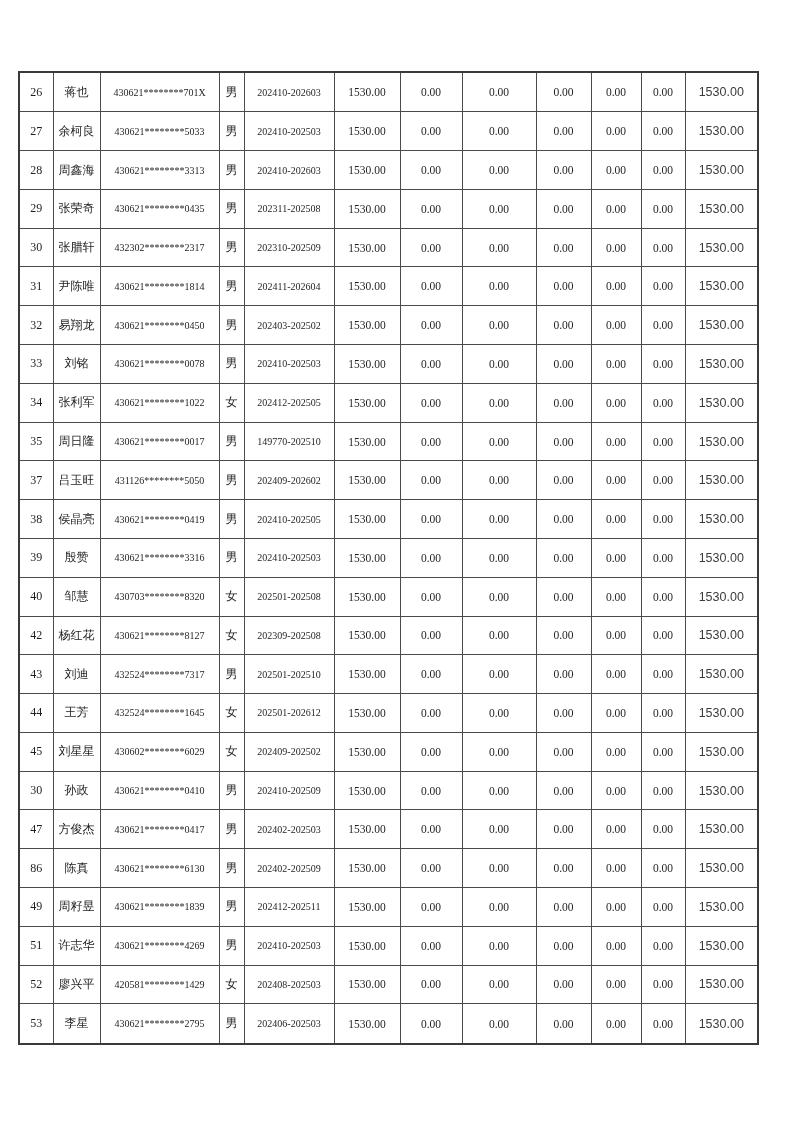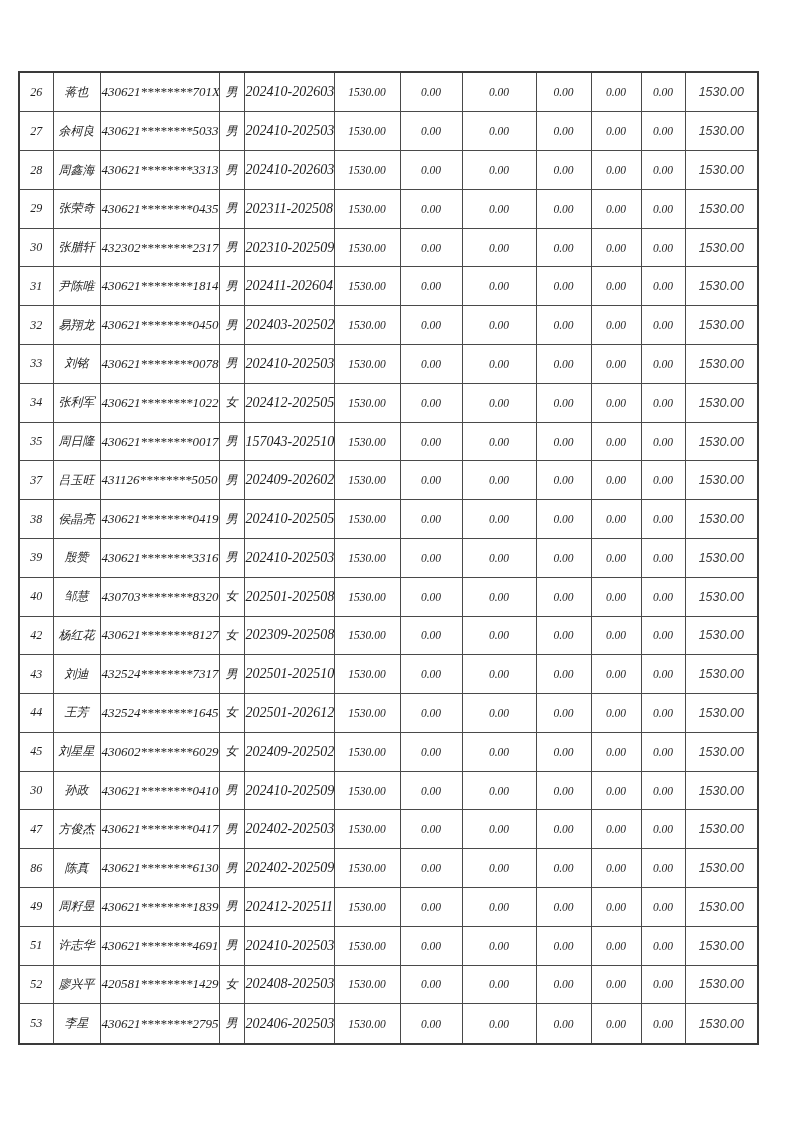--- a/index.html
+++ b/index.html
@@ -6,21 +6,20 @@
     margin: 0;
     padding: 0;
     background: #ffffff;
   }
   .sheet {
     position: relative;
     width: 793px;
     height: 1122px;
     background: #ffffff;
     overflow: hidden;
-    font-style: italic;
   }
   table.grid {
     position: absolute;
     left: 18px;
     top: 71px;
     width: 739px;
     height: 974px;
     border-collapse: collapse;
     table-layout: fixed;
     font-family: "Liberation Serif", "DejaVu Serif", serif;
@@ -30,22 +29,22 @@
   }
   table.grid td {
     border: 1px solid #4a4a4a;
     text-align: center;
     vertical-align: middle;
     padding: 0 1px;
     overflow: hidden;
     white-space: nowrap;
   }
   
-  td.col-id-number   { font-size: 13px; letter-spacing: 0; }
-  td.col-period      { font-size: 14px; }
+  td.col-id-number   { font-size: 10px; letter-spacing: 0; }
+  td.col-period      { font-size: 10px; }
   td.col-amount-1, td.col-amount-2, td.col-amount-3,
   td.col-amount-4, td.col-amount-5, td.col-amount-6 {
     font-size: 11.5px;
     word-spacing: 1px;
   }
   td.col-amount-total {
     font-family: "Liberation Sans", "DejaVu Sans", sans-serif;
     font-size: 12.5px;
     color: #3c3c3c;
   }
@@ -194,21 +193,21 @@
           <td class="col-amount-4">0.00</td>
           <td class="col-amount-5">0.00</td>
           <td class="col-amount-6">0.00</td>
           <td class="col-amount-total">1530.00</td>
         </tr>
         <tr>
           <td class="col-row-no">35</td>
           <td class="col-name">周日隆</td>
           <td class="col-id-number">430621********0017</td>
           <td class="col-gender">男</td>
-          <td class="col-period">157043-202510</td>
+          <td class="col-period">149770-202510</td>
           <td class="col-amount-1">1530.00</td>
           <td class="col-amount-2">0.00</td>
           <td class="col-amount-3">0.00</td>
           <td class="col-amount-4">0.00</td>
           <td class="col-amount-5">0.00</td>
           <td class="col-amount-6">0.00</td>
           <td class="col-amount-total">1530.00</td>
         </tr>
         <tr>
           <td class="col-row-no">37</td>
@@ -374,21 +373,21 @@
           <td class="col-amount-2">0.00</td>
           <td class="col-amount-3">0.00</td>
           <td class="col-amount-4">0.00</td>
           <td class="col-amount-5">0.00</td>
           <td class="col-amount-6">0.00</td>
           <td class="col-amount-total">1530.00</td>
         </tr>
         <tr>
           <td class="col-row-no">51</td>
           <td class="col-name">许志华</td>
-          <td class="col-id-number">430621********4691</td>
+          <td class="col-id-number">430621********4269</td>
           <td class="col-gender">男</td>
           <td class="col-period">202410-202503</td>
           <td class="col-amount-1">1530.00</td>
           <td class="col-amount-2">0.00</td>
           <td class="col-amount-3">0.00</td>
           <td class="col-amount-4">0.00</td>
           <td class="col-amount-5">0.00</td>
           <td class="col-amount-6">0.00</td>
           <td class="col-amount-total">1530.00</td>
         </tr>

